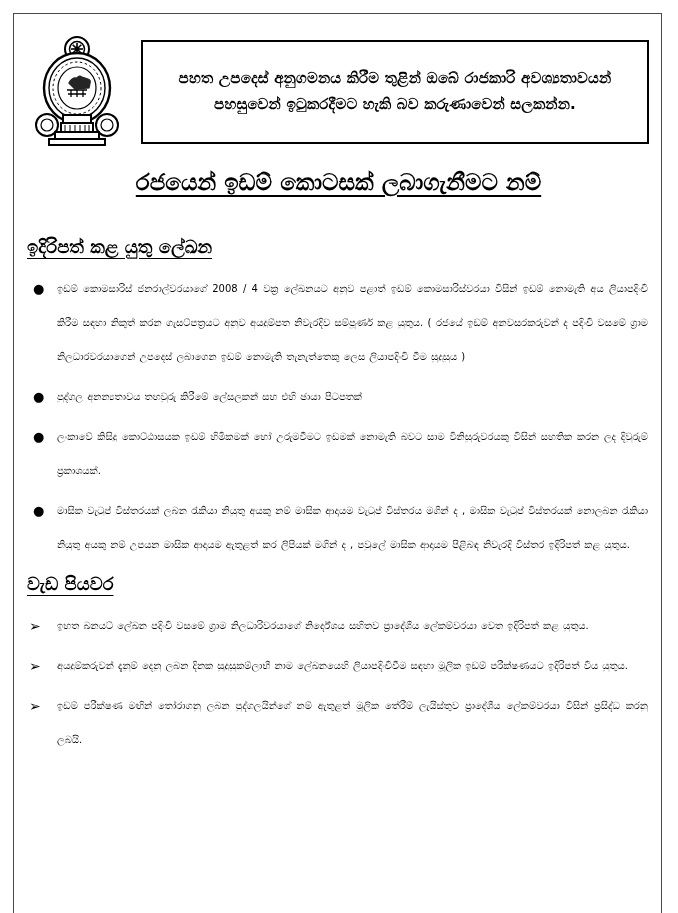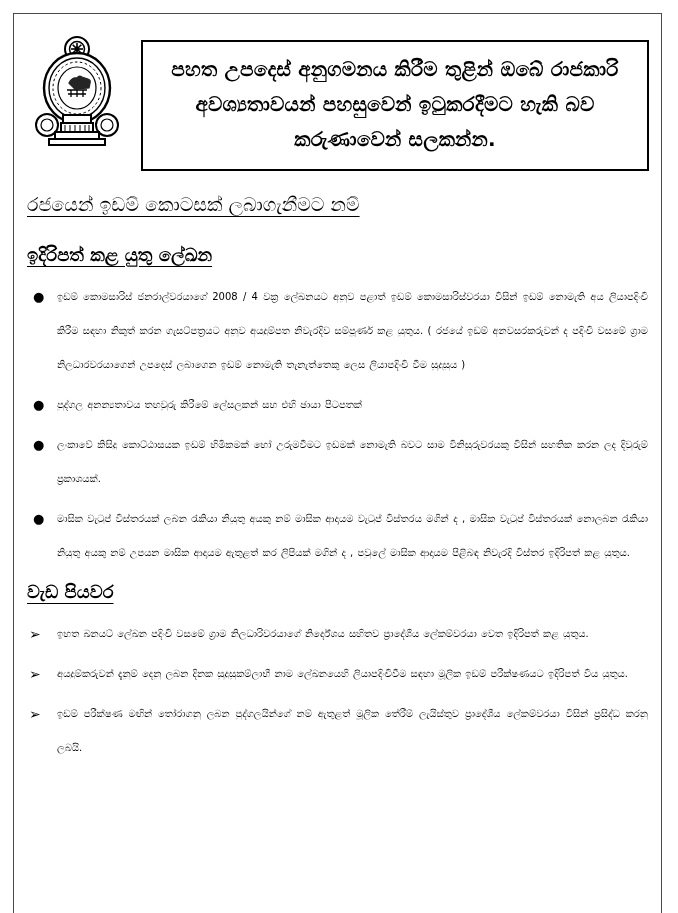--- a/index.html
+++ b/index.html
@@ -19,34 +19,34 @@
   .header-row { display: flex; align-items: flex-start; }
   .emblem-wrap { width: 100px; flex: 0 0 100px; padding-top: 2px; padding-left: 4px; }
   .notice-box {
     margin-left: 14px; margin-top: 7px;
     border: 2px solid #000;
     width: 508px; min-height: 104px;
     padding: 10px 16px 12px 16px;
     display: flex; align-items: center; justify-content: center;
   }
   .notice-text {
-    font-weight: bold; font-size: 20px; line-height: 1.75;
+    font-weight: bold; font-size: 15px; line-height: 1.75;
     text-align: center; letter-spacing: 0.2px;
   }
 
   .doc-title {
-    margin-top: 22px; 
-    font-weight: normal; font-size: 19px;
+    margin-top: 22px; text-align: center;
+    font-weight: bold; font-size: 23px;
     text-decoration: underline; text-underline-offset: 5px;
   }
 
   .section-heading {
     font-weight: bold; font-size: 18px;
     text-decoration: underline; text-underline-offset: 5px;
-    margin-top: 28px; margin-bottom: 14px;
+    margin-top: 40px; margin-bottom: 14px;
   }
   .section-heading.second { margin-top: 11px; }
 
   .list { margin-top: 4px; }
   .item { display: flex; margin-bottom: 6px; }
   .item .marker {
     flex: 0 0 30px; width: 30px;
     font-size: 13px; line-height: 34px; padding-left: 6px;
   }
   .item .marker.arrow { font-size: 14px; padding-left: 2px; }

